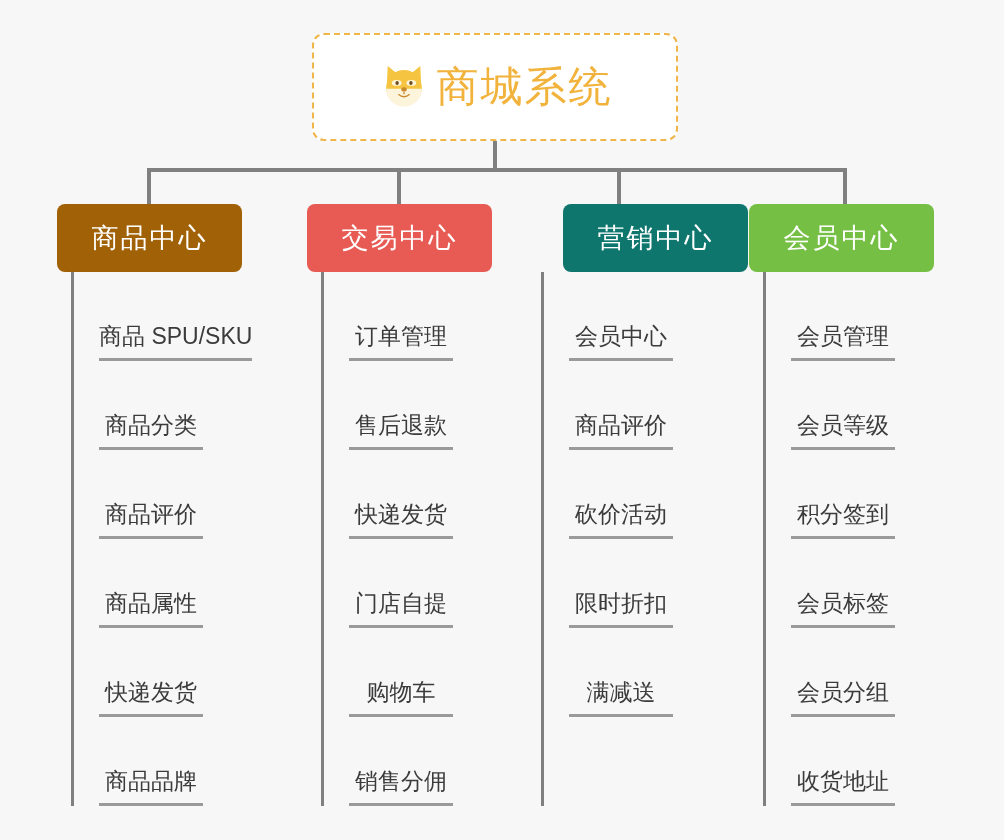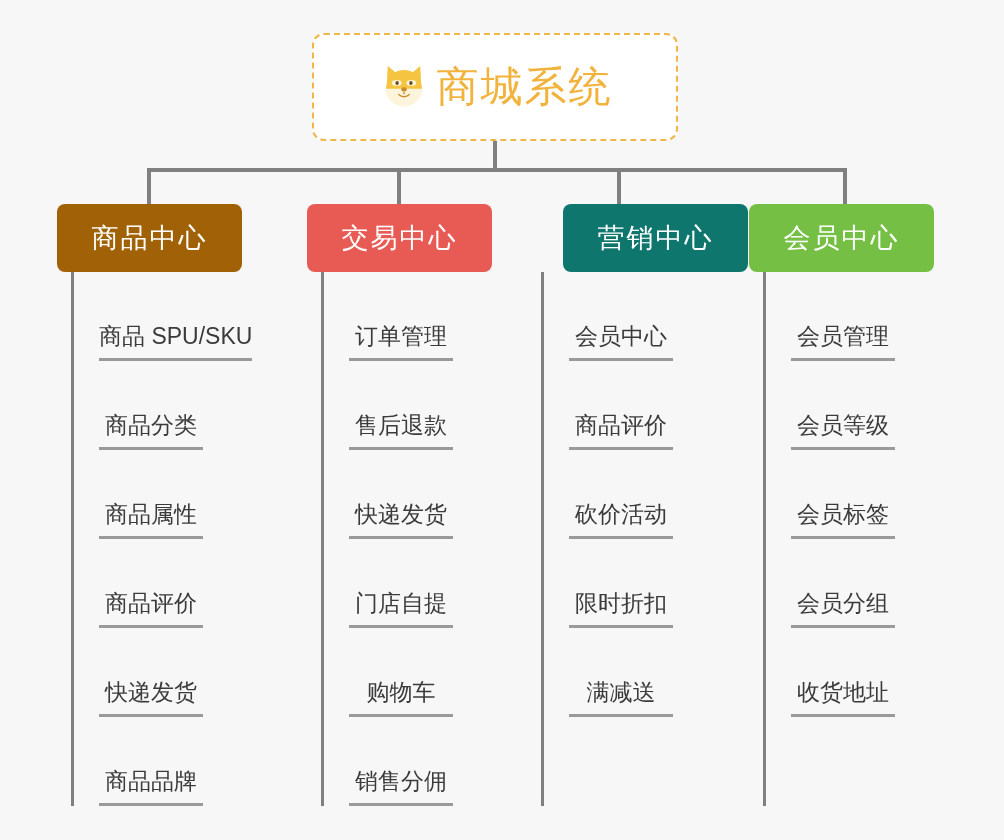--- a/index.html
+++ b/index.html
@@ -165,24 +165,24 @@
     </div>
     <div class="leaf-list">
       <div class="spine" style="background: rgb(128, 128, 128); height: 534px;"></div>
       <div class="leaf">
           <span class="leaf-text">商品 SPU/SKU</span>
         </div>
       <div class="leaf">
           <span class="leaf-text">商品分类</span>
         </div>
       <div class="leaf">
+          <span class="leaf-text">商品评价</span>
+        </div>
+      <div class="leaf">
           <span class="leaf-text">商品属性</span>
-        </div>
-      <div class="leaf">
-          <span class="leaf-text">商品评价</span>
         </div>
       <div class="leaf">
           <span class="leaf-text">快递发货</span>
         </div>
       <div class="leaf">
           <span class="leaf-text">商品品牌</span>
         </div>
     </div>
   </div>
 
@@ -243,20 +243,23 @@
     </div>
     <div class="leaf-list">
       <div class="spine" style="background: rgb(128, 128, 128); height: 534px;"></div>
       <div class="leaf">
           <span class="leaf-text">会员管理</span>
         </div>
       <div class="leaf">
           <span class="leaf-text">会员等级</span>
         </div>
       <div class="leaf">
+          <span class="leaf-text">积分签到</span>
+        </div>
+      <div class="leaf">
           <span class="leaf-text">会员标签</span>
         </div>
       <div class="leaf">
           <span class="leaf-text">会员分组</span>
         </div>
       <div class="leaf">
           <span class="leaf-text">收货地址</span>
         </div>
     </div>
   </div>

